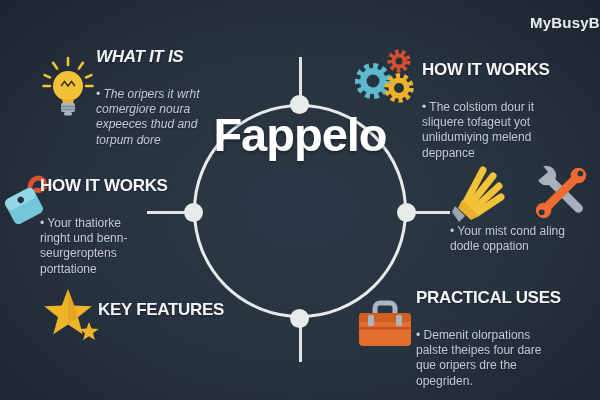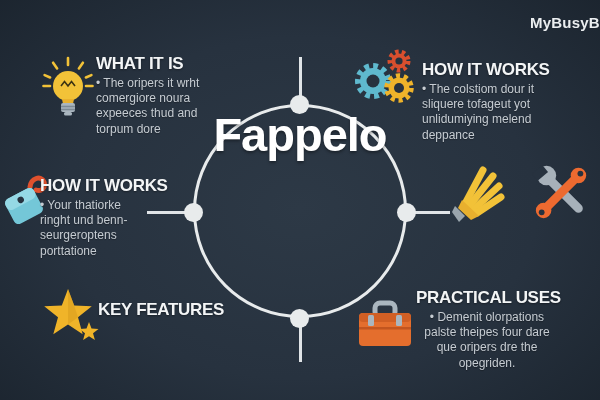--- a/index.html
+++ b/index.html
@@ -24,21 +24,21 @@
   .vline{width:3px;background:#e0e4e7;}
   .hline{height:3px;background:#e0e4e7;}
   .node{width:19px;height:19px;border-radius:50%;background:#e8ebec;}
   
   .sec-text{position:absolute;}
   .sec-heading{
     font-size:17px;font-weight:bold;color:#f3f5f6;line-height:20px;
     letter-spacing:-.3px;white-space:nowrap;text-shadow:0 1px 2px rgba(0,0,0,.4);
   }
   .sec-body{
-    margin-top:2px;font-size:12px;line-height:1.27;color:#c6ccd2;
+    margin-top:20px;font-size:12px;line-height:1.27;color:#c6ccd2;
     text-shadow:0 1px 1px rgba(0,0,0,.3);
   }
 </style>
 </head>
 <body>
 
 <div class="canvas">
 
   <div class="abs watermark">MyBusyBe</div>
 
@@ -67,21 +67,21 @@
       <line x1="44" y1="30" x2="50.5" y2="30"></line>
     </g>
     <circle cx="26" cy="30" r="15" fill="#f2c238"></circle>
     <path d="M19 30 l3.5 -4.5 l3.5 4.5 l3.5 -4.5 l3.5 4.5" fill="none" stroke="#3c3313" stroke-width="1.6"></path>
     <polygon points="20,43 32,43 31,48 21,48" fill="#e8b02e"></polygon>
     <rect x="19" y="47" width="14" height="9" rx="2" fill="#aab6bf"></rect>
     <line x1="19" y1="50.5" x2="33" y2="50.5" stroke="#7d8a94" stroke-width="1.6"></line>
     <line x1="19" y1="53.5" x2="33" y2="53.5" stroke="#7d8a94" stroke-width="1.6"></line>
     <rect x="22" y="56" width="8" height="3.5" rx="1.6" fill="#aab6bf"></rect>
   </svg>
-  <div class="sec-text" style="left:96px;top:54px;width:122px;">
+  <div class="sec-text" style="left:96px;top:47px;width:122px;font-style:italic;">
     <div class="sec-heading">WHAT IT IS</div>
     <div class="sec-body">• The oripers it wrht comergiore noura expeeces thud and torpum dore</div>
   </div>
 
   <svg class="abs" style="left:350px;top:48px;" width="68" height="58" viewBox="0 0 68 58">
     <circle cx="23" cy="33" r="15" fill="none" stroke="#5fb9ce" stroke-width="6" stroke-dasharray="4.7 4.1"></circle>
     <circle cx="23" cy="33" r="13" fill="#5fb9ce"></circle>
     <circle cx="23" cy="33" r="6.5" fill="#27323f"></circle>
     <circle cx="49" cy="13" r="9" fill="none" stroke="#d94f2e" stroke-width="5" stroke-dasharray="3.4 3"></circle>
     <circle cx="49" cy="13" r="7.5" fill="#d94f2e"></circle>
@@ -121,36 +121,39 @@
   <svg class="abs" style="left:532px;top:162px;" width="60" height="60" viewBox="0 0 62 62">
     <circle cx="15" cy="14" r="10" fill="#a7b1ba"></circle>
     <rect x="1" y="7" width="14" height="9" fill="#27323f" transform="rotate(-40 8 11)"></rect>
     <line x1="18" y1="18" x2="48" y2="48" stroke="#a7b1ba" stroke-width="9" stroke-linecap="round"></line>
     <line x1="14" y1="48" x2="46" y2="16" stroke="#ed6a30" stroke-width="9" stroke-linecap="round"></line>
     <circle cx="12" cy="50" r="8" fill="#ed6a30"></circle>
     <circle cx="48" cy="14" r="8" fill="#ed6a30"></circle>
     <circle cx="10" cy="52" r="3" fill="#27323f"></circle>
     <circle cx="50" cy="12" r="3" fill="#27323f"></circle>
   </svg>
+  <div class="sec-text" style="left:450px;top:224px;width:134px;">
+    <div class="sec-body" style="margin-top:0;">• Your mist cond aling dodle oppation</div>
+  </div>
 
   <svg class="abs" style="left:42px;top:287px;" width="58" height="58" viewBox="0 0 58 58">
     <polygon points="26,2 32.2,18.5 49.8,19.3 36,30.2 40.7,47.2 26,37.5 11.3,47.2 16,30.2 2.2,19.3 19.8,18.5" fill="#f0b429"></polygon>
     <polygon points="26,2 32.2,18.5 36,30.2 26,37.5" fill="#d99c1d" opacity="0.55"></polygon>
     <polygon points="47,35 49.5,41.6 56.5,41.9 51,46.3 52.9,53.1 47,49.2 41.1,53.1 43,46.3 37.5,41.9 44.5,41.6" fill="#f0b429"></polygon>
   </svg>
   <div class="sec-text" style="left:98px;top:300px;width:128px;">
     <div class="sec-heading">KEY FEATURES</div>
   </div>
 
   <svg class="abs" style="left:356px;top:300px;" width="58" height="50" viewBox="0 0 58 50">
     <rect x="19" y="3" width="20" height="14" rx="5" fill="none" stroke="#aab6bf" stroke-width="5"></rect>
     <rect x="3" y="13" width="52" height="33" rx="4" fill="#e46e2d"></rect>
     <rect x="3" y="13" width="52" height="9" rx="4" fill="#d15f24"></rect>
     <rect x="3" y="27" width="52" height="2.5" fill="#c2551f"></rect>
     <rect x="12" y="15" width="6" height="11" rx="1.5" fill="#aab6bf"></rect>
     <rect x="40" y="15" width="6" height="11" rx="1.5" fill="#aab6bf"></rect>
   </svg>
-  <div class="sec-text" style="left:416px;top:288px;width:142px;text-align:center;">
+  <div class="sec-text" style="left:416px;top:288px;width:142px;">
     <div class="sec-heading">PRACTICAL USES</div>
     <div class="sec-body">• Demenit olorpations palste theipes four dare que oripers dre the opegriden.</div>
   </div>
 
 </div>
 
 </body></html>

